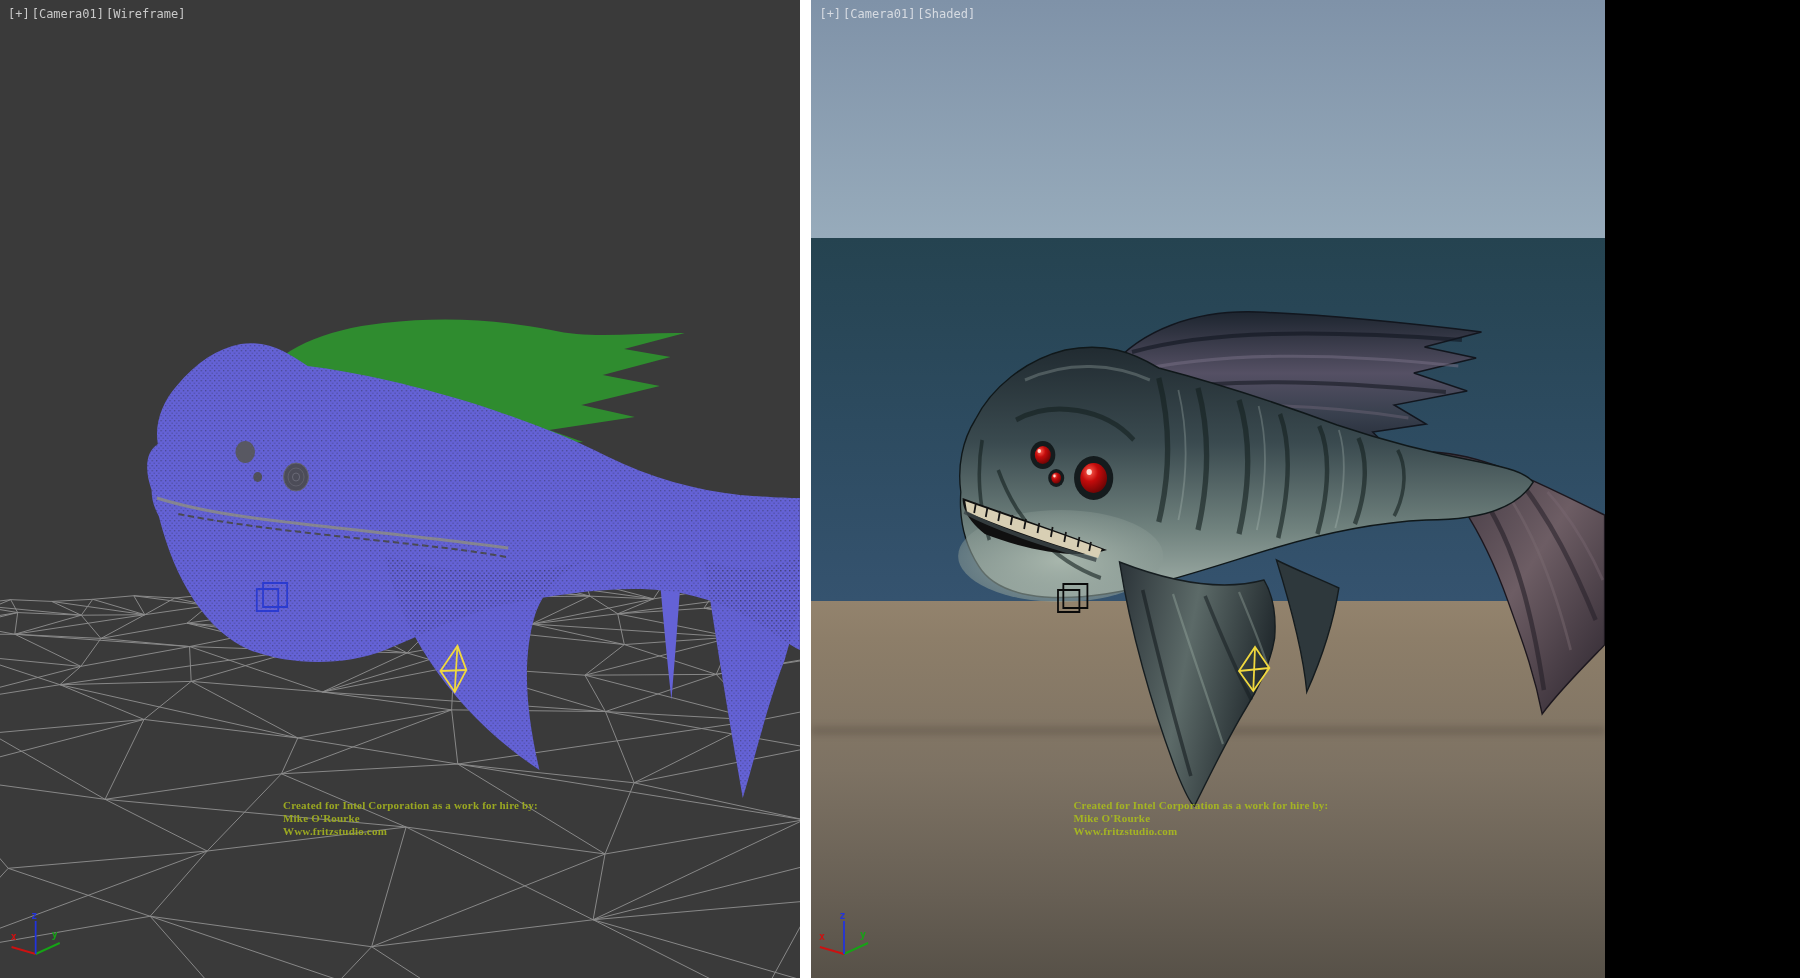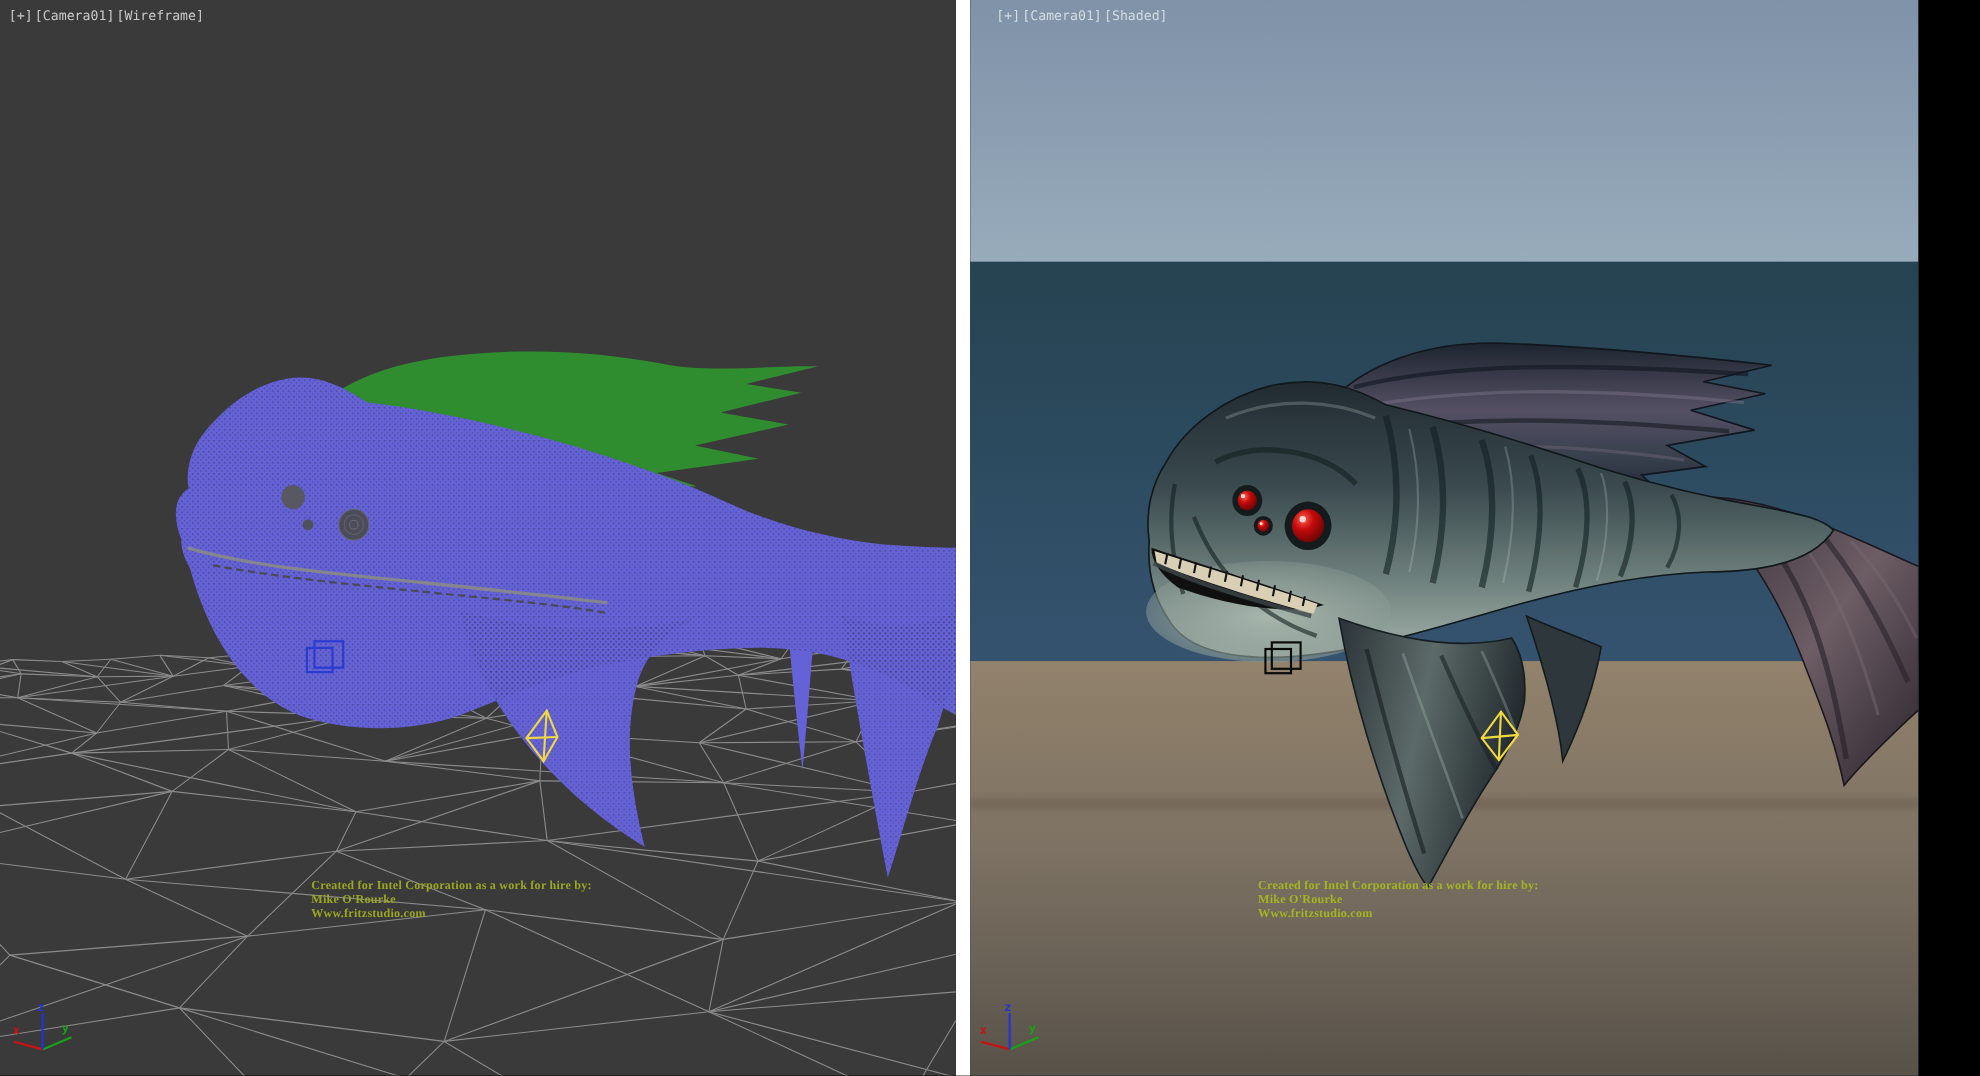--- a/index.html
+++ b/index.html
@@ -1,17 +1,17 @@
 <!DOCTYPE html>
 <html style="--viewport_bg: #3a3a3a; --mesh_line: #9a9a9a; --fish_blue: #6462d6; --fin_green: #2f8c2f; --helper_yellow: #f0d83e; --helper_blue: #2b3bd0; --helper_black: #0a0a0a; --watermark: #9aa821; --label_text: #c9c9c9; --divider: #ffffff; --sky_top: #7f92a8; --sky_bottom: #97abbb; --sea_top: #254350; --sea_bottom: #35536f; --ground_top: #93836d; --ground_bottom: #575148; --eye_red: #bb0a0a; --axis_x: #cc1111; --axis_y: #16a316; --axis_z: #2233dd;"><head>
 <meta charset="utf-8">
 <style>
   html,body{margin:0;padding:0;background:#000;}
   body{width:1800px;height:978px;overflow:hidden;font-family:"Liberation Sans",sans-serif;}
-  .stage{position:relative;width:1744px;height:978px;display:flex;}
+  .stage{position:relative;width:1605px;height:978px;display:flex;}
   .viewport{position:relative;height:978px;overflow:hidden;}
   .vp-left{width:897px;background:var(--viewport_bg,#3a3a3a);}
   .divider{width:13px;height:978px;background:var(--divider,#ffffff);cursor:col-resize;}
   .vp-right{width:890px;background:#33516c;}
   .vp-label{position:absolute;top:7px;left:8px;z-index:20;font-family:"DejaVu Sans Mono",monospace;
             font-size:12px;color:var(--label_text,#c9c9c9);letter-spacing:0px;white-space:nowrap;}
   .vp-label span{margin-right:2px;cursor:pointer;}
   .scene{position:absolute;left:0;top:0;width:100%;height:100%;z-index:5;}
   .bglayer{position:absolute;left:0;width:100%;z-index:1;}
   .sky{top:0;height:238px;background:linear-gradient(#7f92a8,#97abbb);}
@@ -456,21 +456,21 @@
   </div>
 
   <div class="divider"></div>
 
   <div class="viewport vp-right">
     <div class="bglayer sky"></div>
     <div class="bglayer sea"></div>
     <div class="bglayer ground"></div>
     <div class="ground-ridge"></div>
 
-    <div class="vp-label" style="color:#d6dbe2;margin-left:16px;">
+    <div class="vp-label" style="color:#d6dbe2;">
       <span>[+]</span><span>[Camera01]</span><span>[Shaded]</span>
     </div>
 
     <svg class="scene" viewBox="910 0 890 978" preserveAspectRatio="none">
       <defs>
         <linearGradient id="gBody" x1="0" y1="0" x2="0" y2="1">
           <stop offset="0" stop-color="#212b31"></stop>
             <stop offset="0.38" stop-color="#3a4a4f"></stop>
           <stop offset="0.72" stop-color="#6f817d"></stop>
             <stop offset="1" stop-color="#a3b1aa"></stop>

